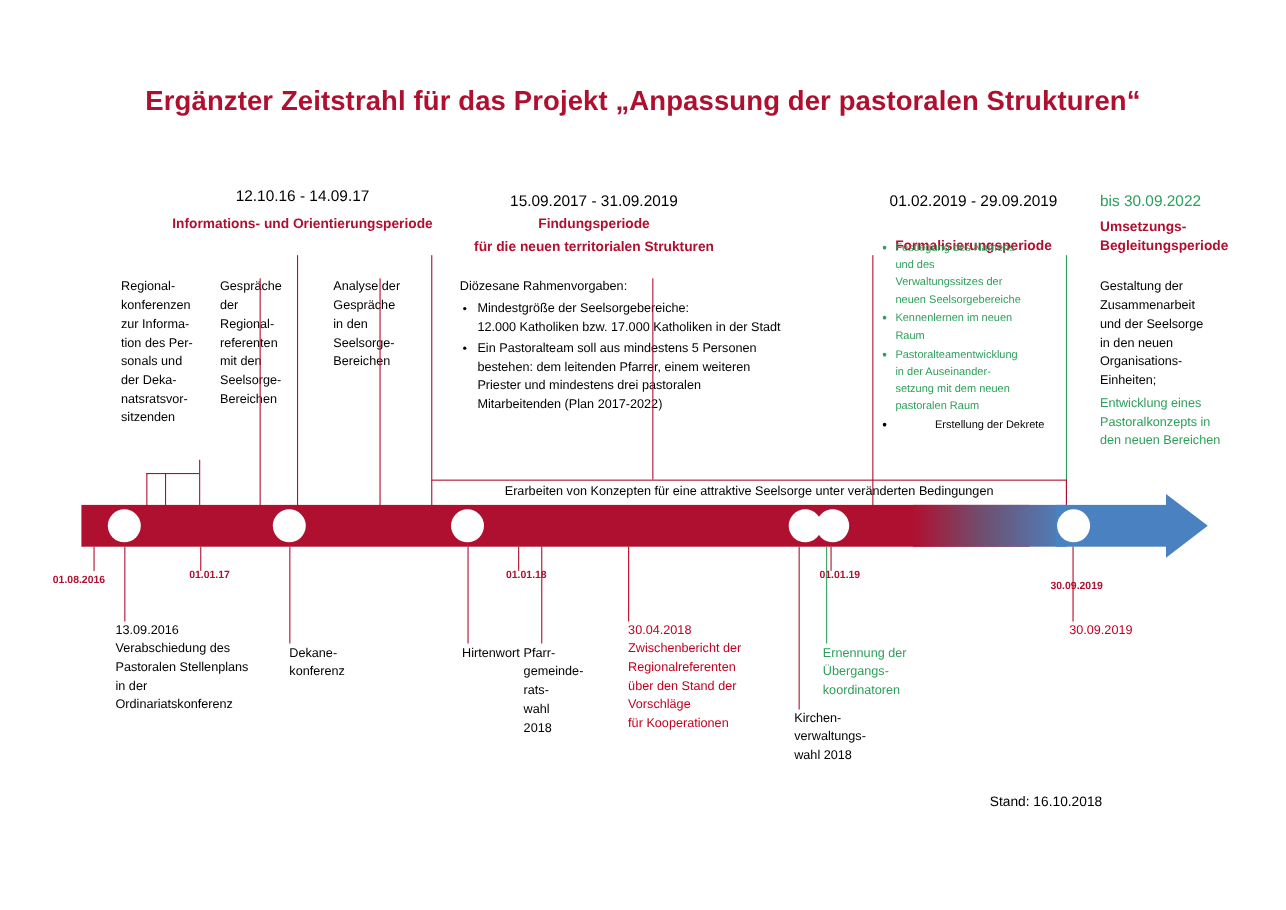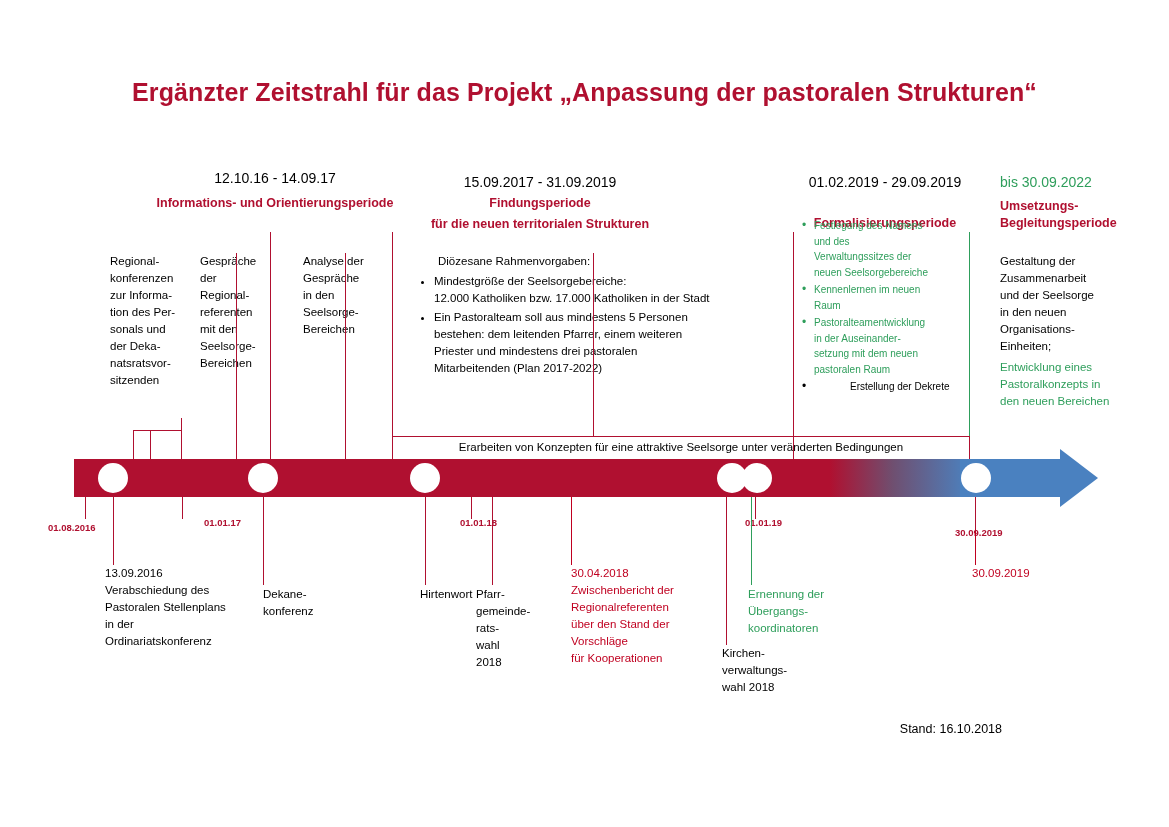--- a/index.html
+++ b/index.html
@@ -27,21 +27,21 @@
 
   
   .col{
     position:absolute;font-size:11.5px;line-height:17px;color:#000;
   }
   .col.green{color:#2E9E5B;}
 
   .bullets{
     position:absolute;font-size:11.5px;line-height:17px;color:#000;
   }
-  .bullets .lead{margin-bottom:3px;margin-left:20px;}
+  .bullets .lead{margin-bottom:3px;}
   .bullets ul{margin:0;padding-left:16px;list-style:disc;}
   .bullets li{margin-bottom:2px;}
 
   .greenlist{position:absolute;font-size:10px;line-height:15.5px;}
   .greenlist ul{margin:0;padding-left:14px;list-style:none;}
   .greenlist li{position:relative;margin-bottom:2px;color:#2E9E5B;}
   .greenlist li.black{color:#000;}
   .greenlist li:before{
     content:"\2022";position:absolute;left:-12px;top:0;color:#2E9E5B;font-size:12px;
   }
@@ -204,21 +204,21 @@
   <div class="arrow-head"></div>
 
   <div class="node" style="left:98px;"></div>
   <div class="node" style="left:248px;"></div>
   <div class="node" style="left:410px;"></div>
   <div class="node" style="left:717px;"></div>
   <div class="node" style="left:742px;"></div>
   <div class="node" style="left:961px;"></div>
 
   <div class="datelbl" style="left:48px;top:522px;">01.08.2016</div>
-  <div class="datelbl" style="left:172px;top:517px;margin-left:32px;">01.01.17</div>
+  <div class="datelbl" style="left:172px;top:517px;">01.01.17</div>
   <div class="datelbl" style="left:460px;top:517px;">01.01.18</div>
   <div class="datelbl" style="left:745px;top:517px;">01.01.19</div>
   <div class="datelbl" style="left:955px;top:527px;">30.09.2019</div>
 
   <div class="vline" style="left:182px;top:497px;height:22px;"></div>
   <div class="vline" style="left:471px;top:497px;height:22px;"></div>
   <div class="vline" style="left:755px;top:497px;height:22px;"></div>
   <div class="vline" style="left:975px;top:497px;height:32px;"></div>
   <div class="vline" style="left:85px;top:497px;height:22px;"></div>
 

